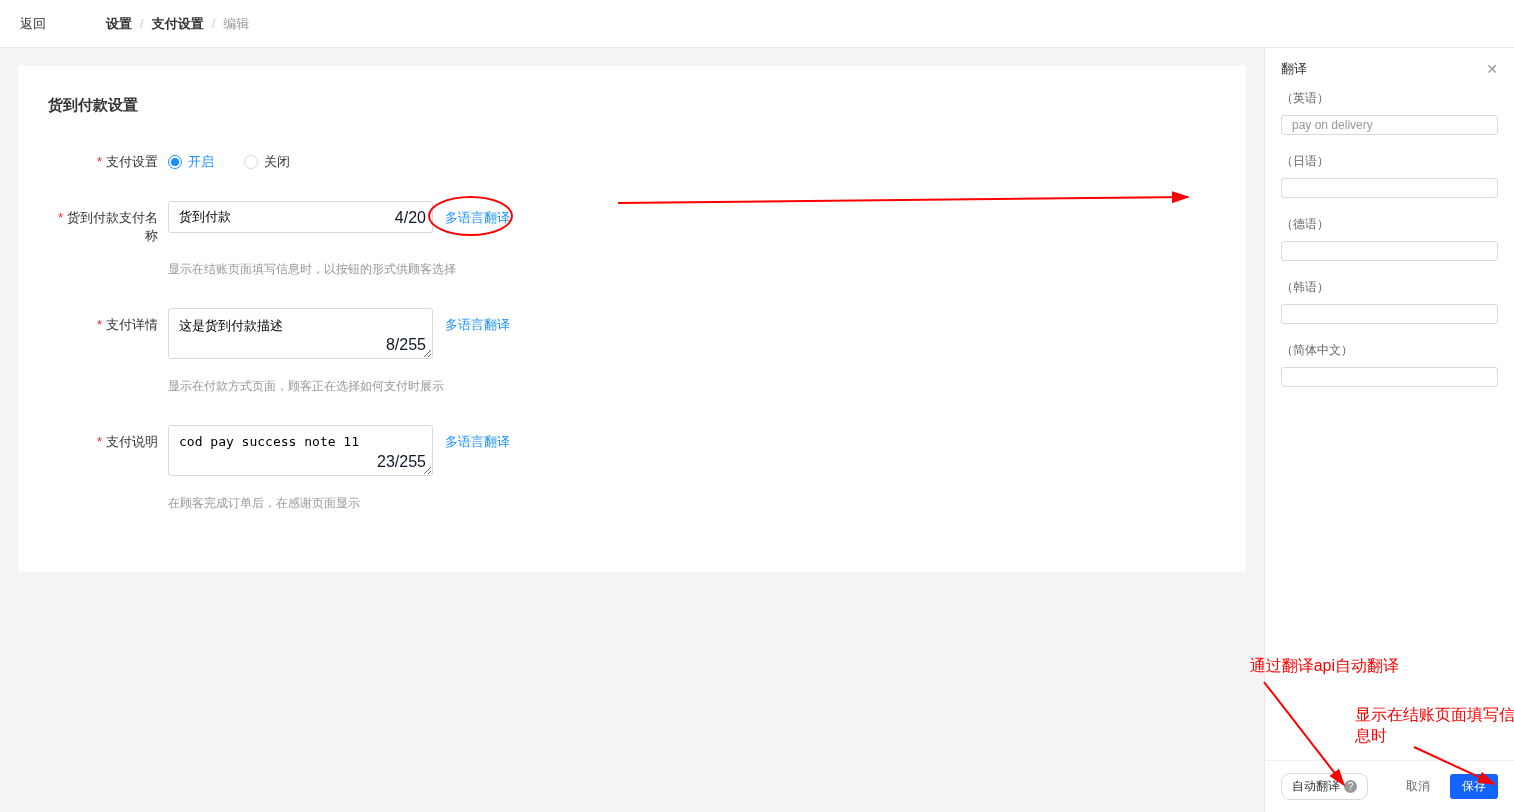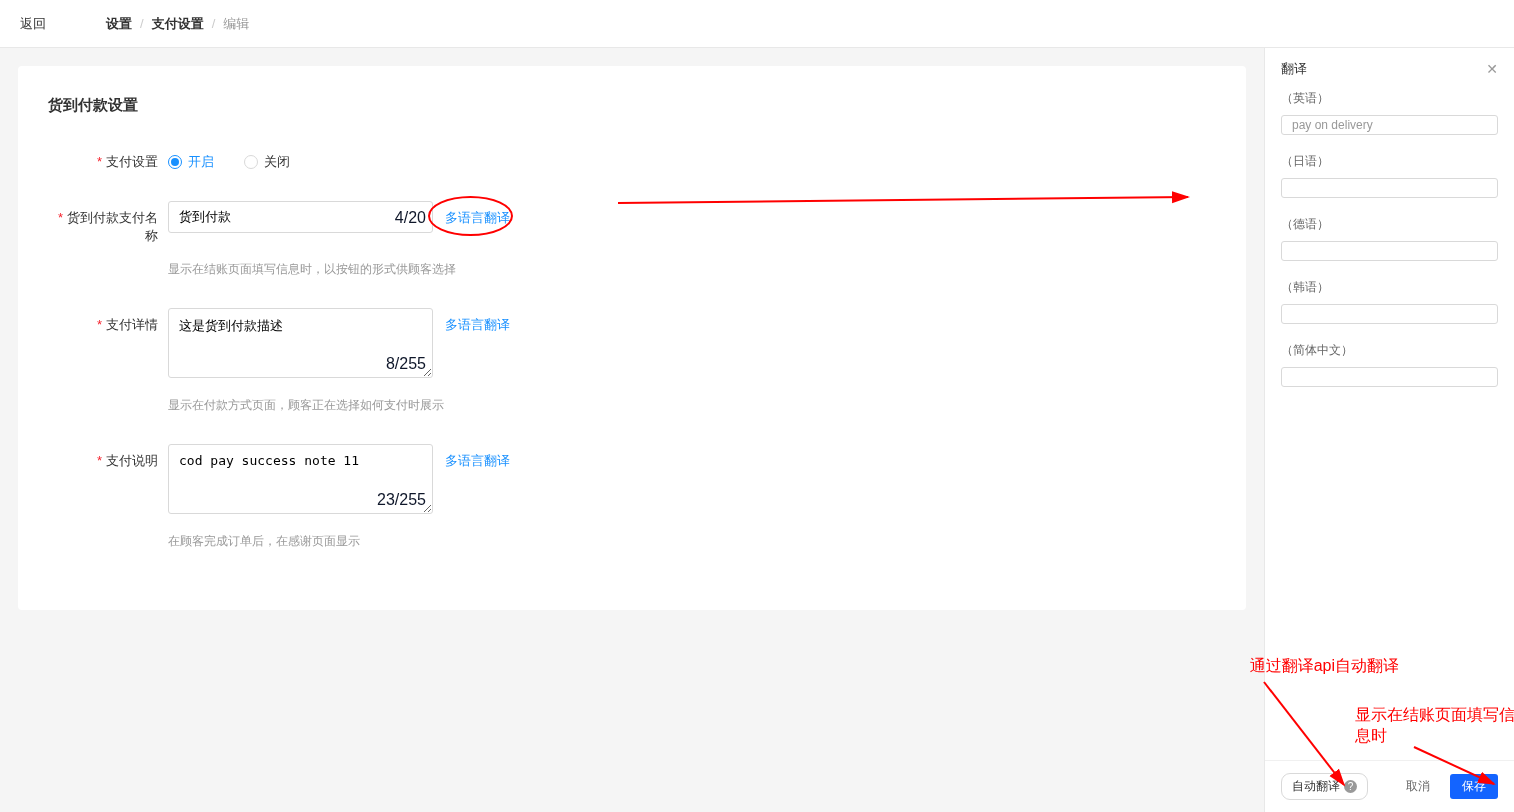--- a/index.html
+++ b/index.html
@@ -122,21 +122,21 @@
     .input {
       width: 100%;
       height: 32px;
       border: 1px solid #d9d9d9;
       border-radius: 3px;
       padding: 0 50px 0 10px;
       font-size: 13px;
     }
     .textarea {
       width: 100%;
-      height: 70px;
+      height: 51px;
       border: 1px solid #d9d9d9;
       border-radius: 3px;
       padding: 8px 10px;
       font-size: 13px;
       font-family: monospace;
       resize: vertical;
     }
     .count {
       position: absolute;
       right: 7px;

